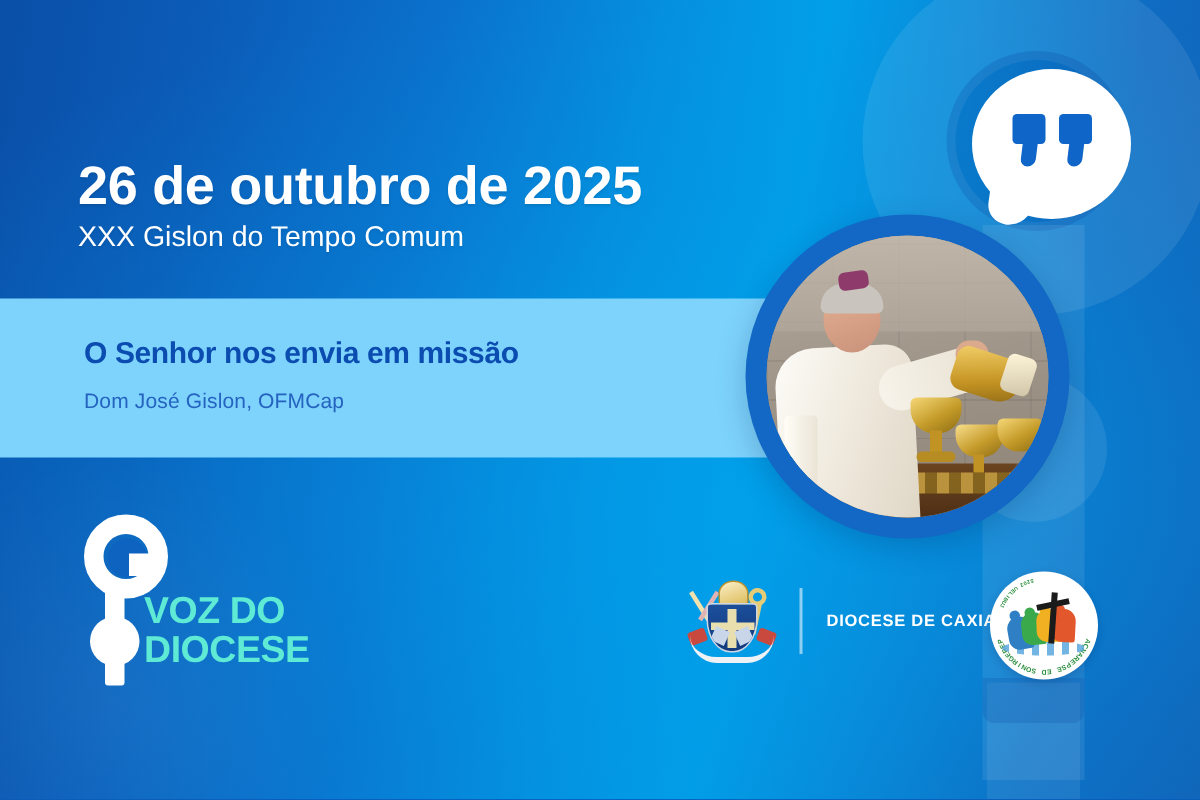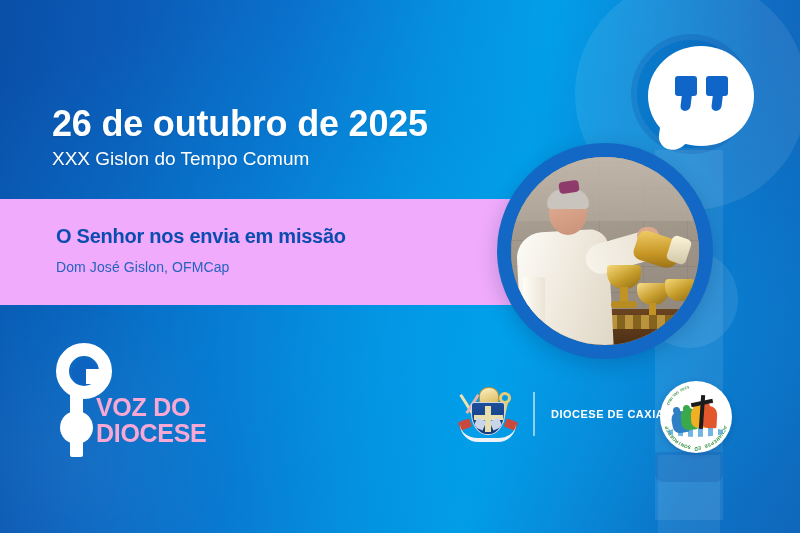--- a/index.html
+++ b/index.html
@@ -65,21 +65,21 @@
     text-shadow:0 1px 2px rgba(0,0,0,.10);
   }
   .date-sub{
     color:#ffffff;font-size:19px;font-weight:400;line-height:1.35;margin-top:2px;
     text-shadow:0 1px 2px rgba(0,0,0,.08);
   }
 
   
   .banner{
     position:absolute;left:0;top:199px;width:543px;height:106px;
-    background:#f0abfc;
+    background:#7dd3fc;
   }
   .banner-title{
     position:absolute;left:56px;top:26px;
     color:#0b4cb0;font-size:20px;font-weight:bold;letter-spacing:-.25px;
   }
   .banner-sub{
     position:absolute;left:56px;top:60px;
     color:#2563c0;font-size:14px;font-weight:400;letter-spacing:.1px;
   }
 
@@ -226,21 +226,21 @@
   }
   .vdp-knob{
     position:absolute;left:12px;top:68px;width:33px;height:33px;border-radius:50%;
     background:#ffffff;
   }
   .vdp-base{
     position:absolute;left:22px;top:98px;width:13px;height:16px;background:#ffffff;
     border-radius:2px;
   }
   .vdp-text{
-    position:absolute;left:48px;top:52px;color:#f9a8d4;font-weight:bold;
+    position:absolute;left:48px;top:52px;color:#5eead4;font-weight:bold;
     font-size:25px;line-height:1.02;letter-spacing:-.3px;
   }
 
   
   .dio{position:absolute;left:459px;top:386px;width:200px;height:58px;}
   .arms{position:absolute;left:0;top:0;width:58px;height:58px;}
   .arms-mitre{
     position:absolute;left:20px;top:1px;width:20px;height:17px;
     border-radius:50% 50% 18% 18%;
     background:linear-gradient(160deg,#fbf0c8,#dcbb5a);

